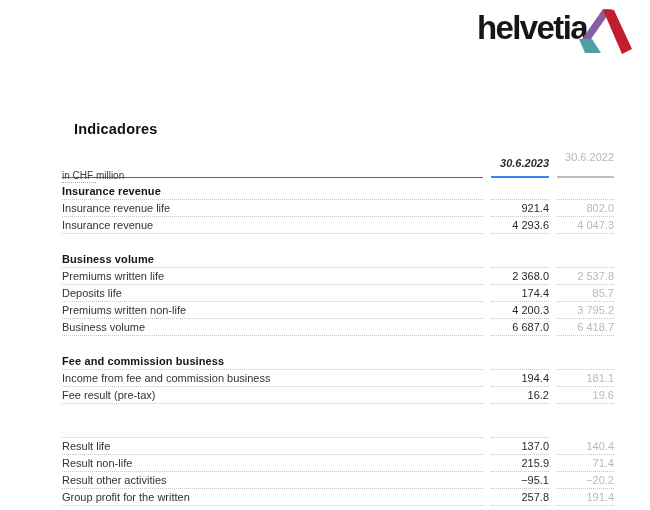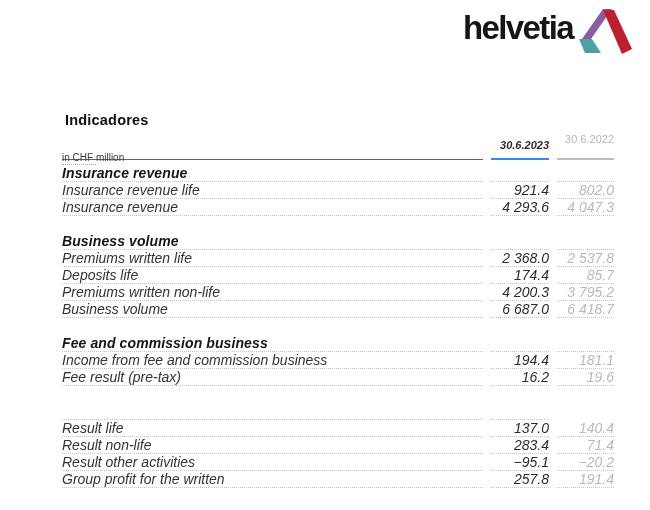--- a/index.html
+++ b/index.html
@@ -2,42 +2,42 @@
 <html><head>
 <meta charset="utf-8">
 <style>
   html,body{margin:0;padding:0;background:#ffffff;}
   .page{
     position:relative;width:650px;height:510px;background:#ffffff;
     font-family:"Liberation Sans",sans-serif;overflow:hidden;
   }
   
   .wordmark{
-    position:absolute;top:10px;right:77px;
+    position:absolute;top:10px;right:63px;
     font-size:33px;font-weight:700;letter-spacing:-1.6px;line-height:36px;color:#161616;
   }
   .mark{position:absolute;top:8px;right:16px;width:56px;height:46px;}
   
   .content{position:absolute;left:62px;top:110px;width:552px;}
-  .title{margin:3px;font-size:14.5px;font-weight:700;color:#101010;letter-spacing:.2px;height:17px;line-height:15px;}
+  .title{margin:12px;font-size:14.5px;font-weight:700;color:#101010;letter-spacing:.2px;height:17px;line-height:15px;}
   .grid3{display:grid;grid-template-columns:1fr 58px 57px;column-gap:8px;}
   .head-row{height:17px;}
   .head-row > div{display:flex;align-items:flex-end;justify-content:flex-end;font-size:11px;}
   .head-spacer{border-bottom:1px solid #626262;}
   .hc-2023{font-weight:700;color:#2b2b2b;border-bottom:2px solid #3b82f6;padding-bottom:7px;font-style:italic;}
   .hc-2022{color:#b4b8ba;border-bottom:2px solid #bbbfc1;padding-bottom:13px;}
   .unit-row{padding-top:3px;height:11px;font-size:10px;line-height:10px;color:#3c3c3c;}
   .short-dot{width:34px;height:0;border-bottom:1px dotted #ababab;}
   
   .section{margin-bottom:17px;}
   .section:last-child{margin-bottom:0;}
   .row{height:17px;}
   .row > div{
-    border-bottom:1px dotted #c3c7c9;font-size:14px;line-height:16.5px;
-    overflow:hidden;white-space:nowrap;font-style:italic;
+    border-bottom:1px dotted #c3c7c9;font-size:11px;line-height:16.5px;
+    overflow:hidden;white-space:nowrap;
   }
   .row .label{color:#333333;}
   .row.sec .label{font-weight:700;color:#151515;letter-spacing:.1px;}
   .num{text-align:right;}
   .n23{color:#2b2b2b;}
   .n22{color:#b6babc;}
 </style>
 </head>
 <body>
 
@@ -129,21 +129,21 @@
             <div class="num n23"></div>
             <div class="num n22"></div>
           </div>
           <div class="grid3 row">
             <div class="label">Result life</div>
             <div class="num n23">137.0</div>
             <div class="num n22">140.4</div>
           </div>
           <div class="grid3 row">
             <div class="label">Result non-life</div>
-            <div class="num n23">283.4</div>
+            <div class="num n23">215.9</div>
             <div class="num n22">71.4</div>
           </div>
           <div class="grid3 row">
             <div class="label">Result other activities</div>
             <div class="num n23">−95.1</div>
             <div class="num n22">−20.2</div>
           </div>
           <div class="grid3 row">
             <div class="label">Group profit for the written</div>
             <div class="num n23">257.8</div>

